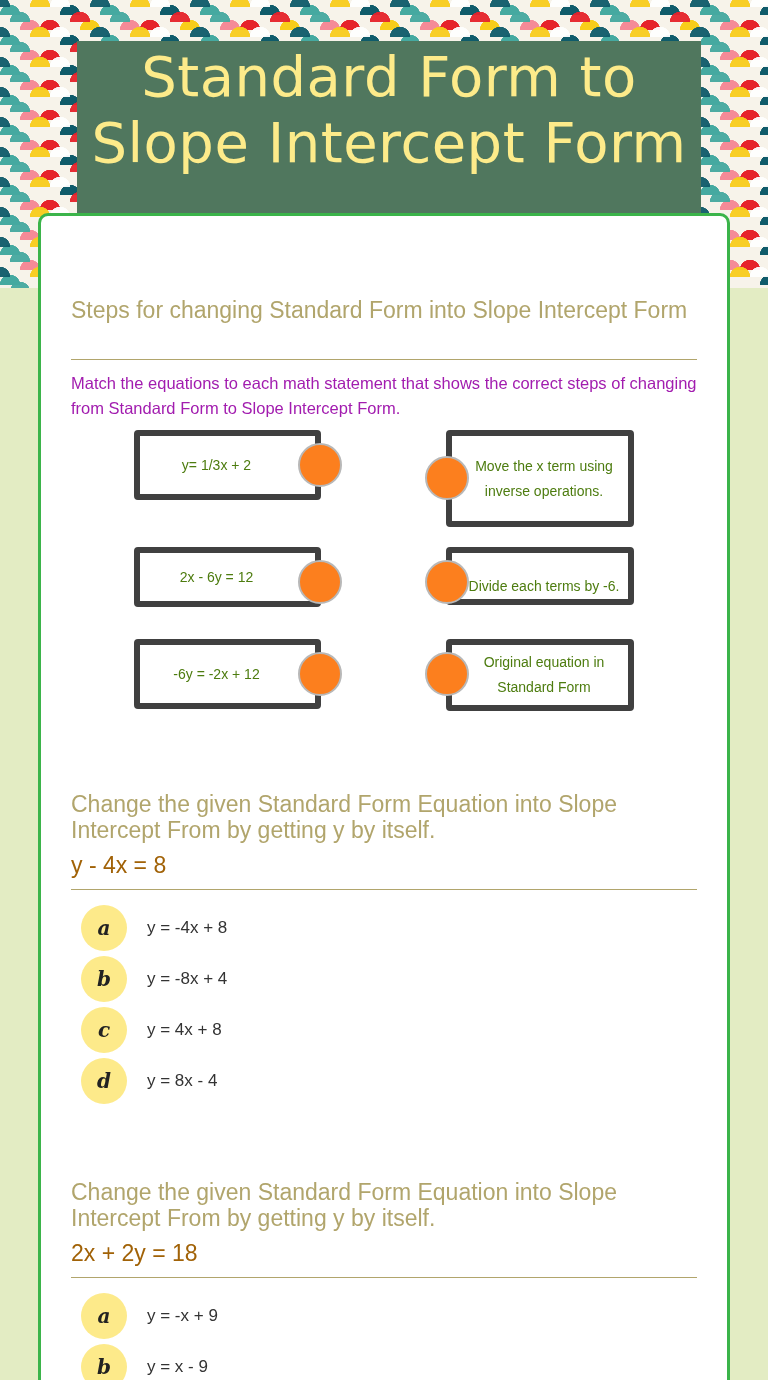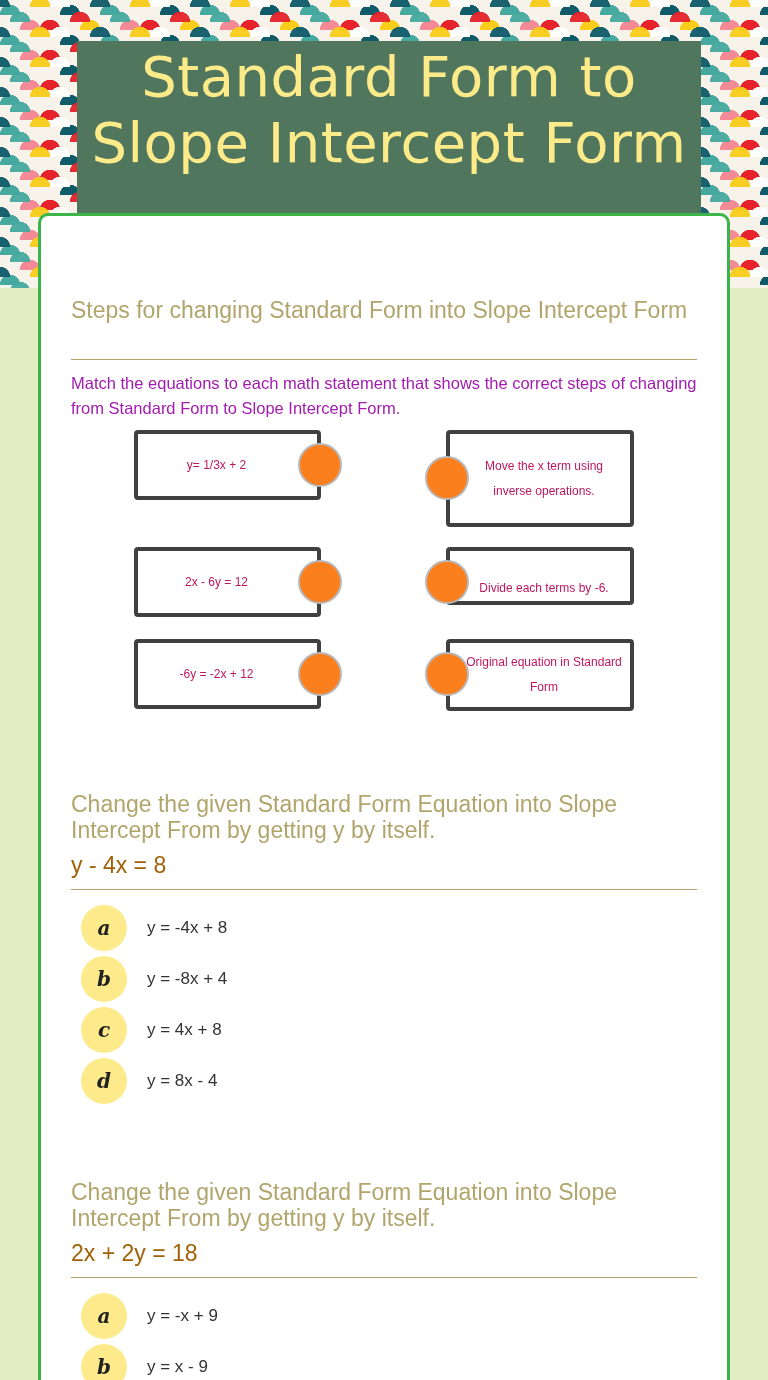--- a/index.html
+++ b/index.html
@@ -73,26 +73,26 @@
     }
     .instructions {
       position: absolute; left: 30px; top: 155px; width: 630px;
       color: #a21caf;
       font-family: "Liberation Sans", sans-serif;
       font-size: 16.5px;
       line-height: 25px;
     }
     .match-box {
       position: absolute;
-      border: 4px solid #404040;
+      border: 6px solid #404040;
       border-radius: 4px;
       background: #fff;
-      color: #be185d;
-      font-family: "Liberation Sans", sans-serif;
-      font-size: 12px;
+      color: #4d7c0f;
+      font-family: "Liberation Sans", sans-serif;
+      font-size: 14px;
       line-height: 25px;
       display: flex; align-items: center; justify-content: center;
       text-align: center;
     }
     .match-box.left { width: 187px; padding-right: 22px; }
     .match-box.right { width: 188px; padding-left: 14px; padding-right: 6px; }
     .dot {
       position: absolute; width: 44px; height: 44px; border-radius: 50%;
       background: #fc7f1e;
       border: 2px solid #b8b8b8;
@@ -132,21 +132,21 @@
 
   <div class="section-title" style="top:81px;">Steps for changing Standard Form into Slope Intercept Form</div>
   <div class="divider" style="top:143px;"></div>
   <div class="instructions">Match the equations to each math statement that shows the correct steps of changing from Standard Form to Slope Intercept Form.</div>
 
   <div class="match-box left" style="left:93px; top:214px; height:70px;">
     <span>y= 1/3x + 2</span>
   </div>
   <div class="dot" style="left:257px; top:227px;"></div>
 
-  <div class="match-box left" style="left:93px; top:331px; height:70px;justify-content:center;">
+  <div class="match-box left" style="left:93px; top:331px; height:60px;justify-content:center;">
     <span>2x - 6y = 12</span>
   </div>
   <div class="dot" style="left:257px; top:344px;"></div>
 
   <div class="match-box left" style="left:93px; top:423px; height:70px;">
     <span>-6y = -2x + 12</span>
   </div>
   <div class="dot" style="left:257px; top:436px;"></div>
 
   <div class="match-box right" style="left:405px; top:214px; height:97px;">

